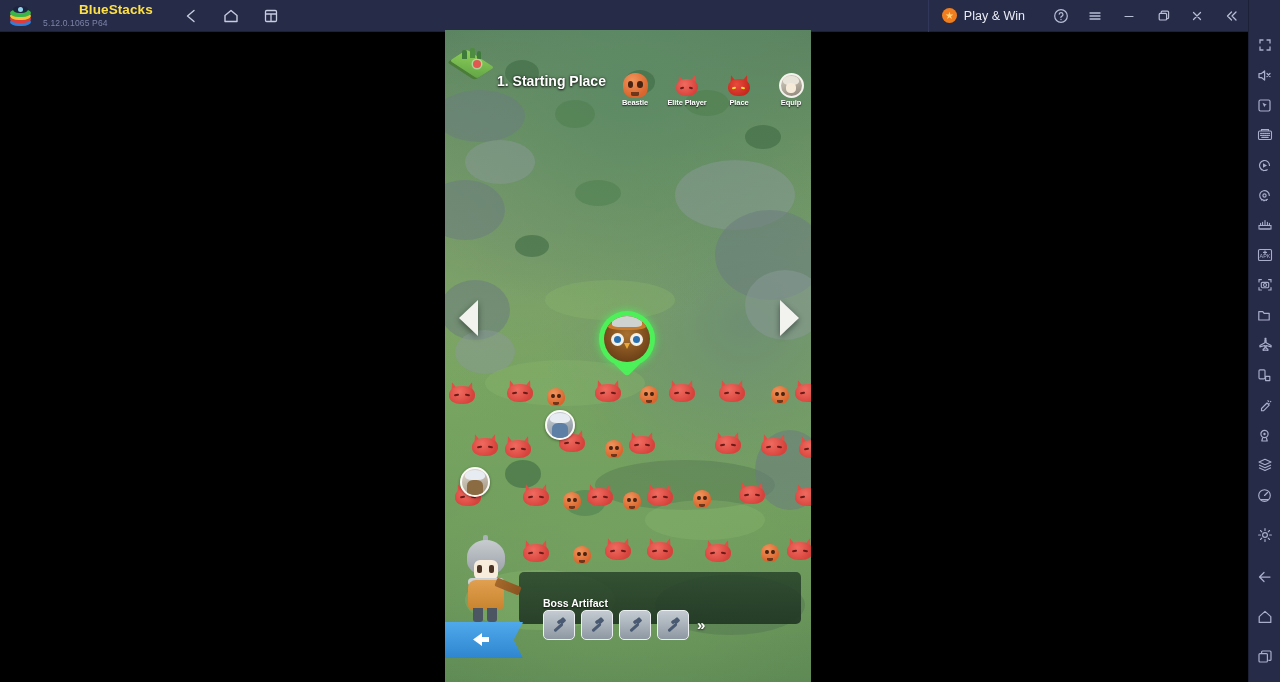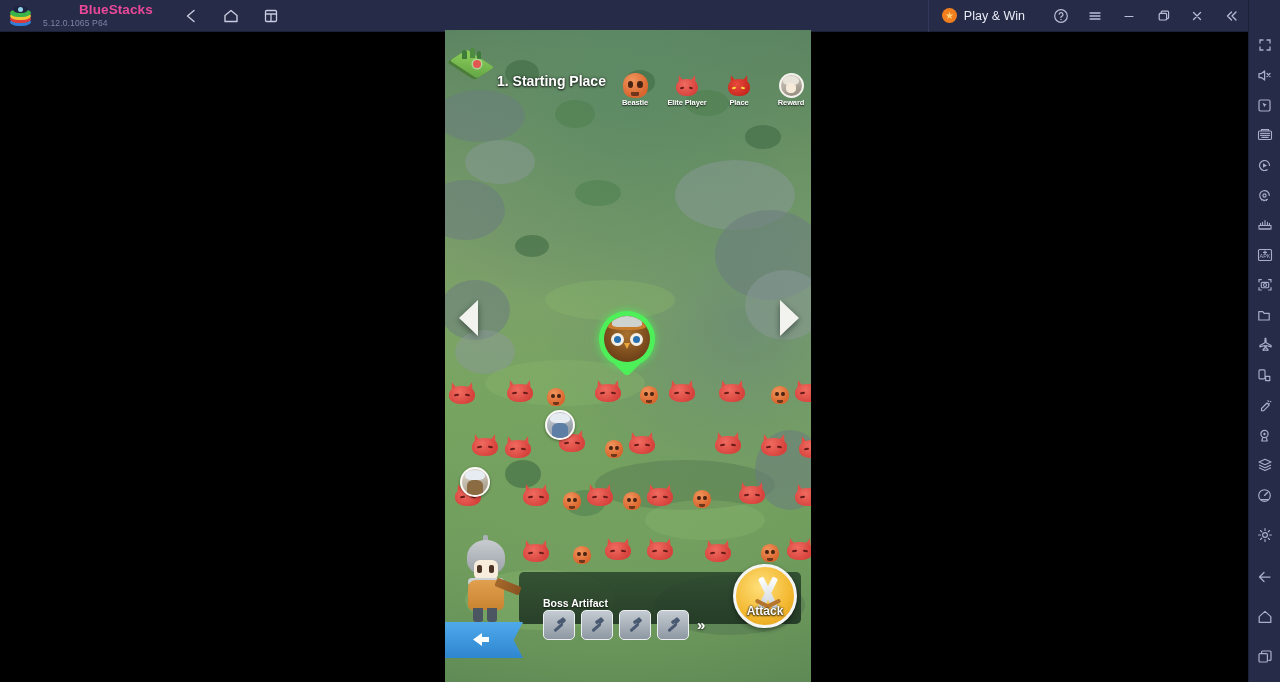--- a/index.html
+++ b/index.html
@@ -26,21 +26,21 @@
   }
   .bs-logo .l1 { top: 15px; background: #2f7ed8; }
   .bs-logo .l2 { top: 12px; background: #e03b3b; }
   .bs-logo .l3 { top: 9px;  background: #f2c335; }
   .bs-logo .l4 { top: 6px;  background: #3bb54a; }
   .bs-logo .l5 { top: 3px;  background: #1e2340; width: 15px; left: 5px; height: 7px; }
   .bs-logo .dot { position: absolute; top: 4px; left: 10px; width: 5px; height: 5px;
                   border-radius: 50%; background: #8fd3ea; }
 
   .bs-text { margin-left: 9px; line-height: 1.05; flex: 0 0 auto; }
-  .bs-name { color: #ec4899; font-size: 13.5px; font-weight: bold; letter-spacing: .1px; padding-left: 36px; }
+  .bs-name { color: #fde047; font-size: 13.5px; font-weight: bold; letter-spacing: .1px; padding-left: 36px; }
   .bs-ver  { color: #7d84a8; font-size: 8.5px; letter-spacing: .15px; margin-top: 1px; }
 
   .nav-icons { display: flex; align-items: center; margin-left: 28px; gap: 20px; }
   .nav-ic { width: 20px; height: 20px; color: #c8cce0; display: flex;
             align-items: center; justify-content: center; cursor: pointer; }
   .nav-ic svg { display: block; }
 
   .tb-right { margin-left: auto; display: flex; align-items: center; height: 32px; }
   .tb-chip {
     display: flex; align-items: center; gap: 7px; height: 32px;
@@ -540,21 +540,21 @@
           </div>
           <div class="lg-lbl">Place</div>
         </div>
         <div class="lg">
           <div class="lg-ico">
             <div class="pl-ava">
                 <div class="cap"></div>
                 <div class="face"></div>
               </div>
           </div>
-          <div class="lg-lbl">Reward</div>
+          <div class="lg-lbl">Equip</div>
         </div>
       </div>
     </div>
 
     <div class="map-arrow left"></div>
     <div class="map-arrow right"></div>
 
     <div id="tokens">
         <div class="en bt" style="left: 2px; top: 350px;">
           <div class="beast">
@@ -901,29 +901,20 @@
             <g fill="#4a5a72">
                 <rect x="4" y="11" width="11" height="3" rx="1.2" transform="rotate(-42 9.5 12.5)"></rect>
             <rect x="10.5" y="3.2" width="6" height="5" rx="1.2" transform="rotate(-42 13.5 5.7)"></rect>
             <rect x="8.3" y="5.2" width="4" height="3.4" rx="1" transform="rotate(-42 10.3 6.9)"></rect>
               </g>
           </svg>
         </div>
       </div>
       <div class="chev2">»</div>
 
-      <div class="attack-btn">
-        <div class="sword a">
-            <div class="hilt"></div>
-          </div>
-        <div class="sword b">
-            <div class="hilt"></div>
-          </div>
-        <div class="attack-lbl">Attack</div>
-      </div>
     </div>
 
     <div class="knight">
       <div class="k-plume"></div>
       <div class="k-helm"></div>
       <div class="k-face"></div>
       <div class="k-eye l"></div>
         <div class="k-eye r"></div>
       <div class="k-collar"></div>
       <div class="k-body"></div>

